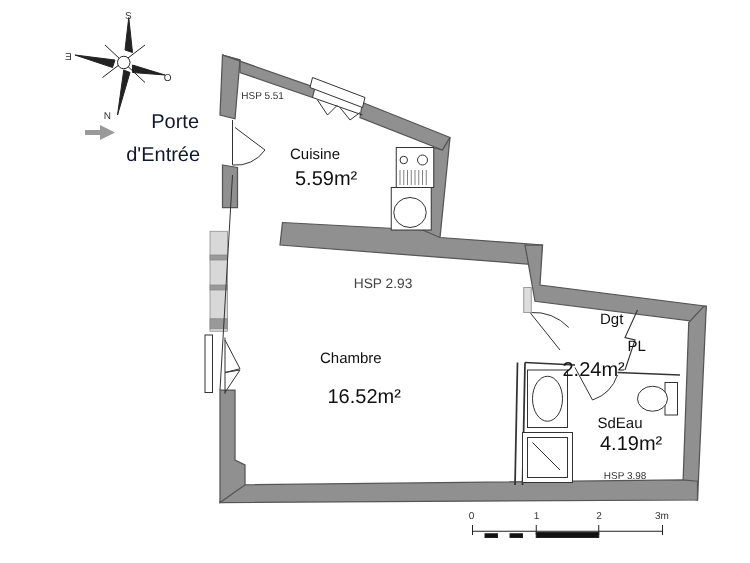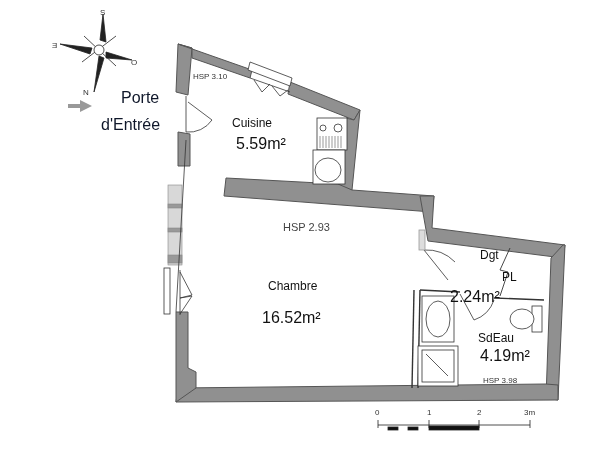--- a/index.html
+++ b/index.html
@@ -156,26 +156,26 @@
 </svg>
 
 <span class="lbl card" style="left:100px;top:8px;">S</span>
 <span class="lbl card" style="left:52px;top:41px;transform:scaleX(-1);">E</span>
 <span class="lbl card" style="left:131px;top:58px;">O</span>
 <span class="lbl card" style="left:83px;top:88px;">N</span>
 
 <span class="lbl big" style="left:121px;top:89px;">Porte</span>
 <span class="lbl big" style="left:101px;top:116px;">d'Entrée</span>
 
-<span class="lbl hsp" style="left:193px;top:72px;">HSP 3.10</span>
+<span class="lbl hsp" style="left:193px;top:72px;">HSP 5.51</span>
 <span class="lbl room-name" style="left:232px;top:116px;">Cuisine</span>
 <span class="lbl room-area" style="left:236px;top:135px;">5.59m²</span>
 
 <span class="lbl" style="left:283px;top:221px;font-size:11px;color:#444;">HSP 2.93</span>
-<span class="lbl room-name" style="left:268px;top:279px;">Chambre</span>
+<span class="lbl room-name" style="left:256px;top:279px;">Chambre</span>
 <span class="lbl room-area" style="left:262px;top:309px;">16.52m²</span>
 
 <span class="lbl room-name" style="left:480px;top:248px;">Dgt</span>
 <span class="lbl room-area" style="left:450px;top:264px;margin-top:24px;">2.24m²</span>
 
 <span class="lbl room-name" style="left:502px;top:270px;">PL</span>
 
 <span class="lbl room-name" style="left:478px;top:331px;">SdEau</span>
 <span class="lbl room-area" style="left:480px;top:347px;">4.19m²</span>
 <span class="lbl hsp" style="left:483px;top:376px;">HSP 3.98</span>

